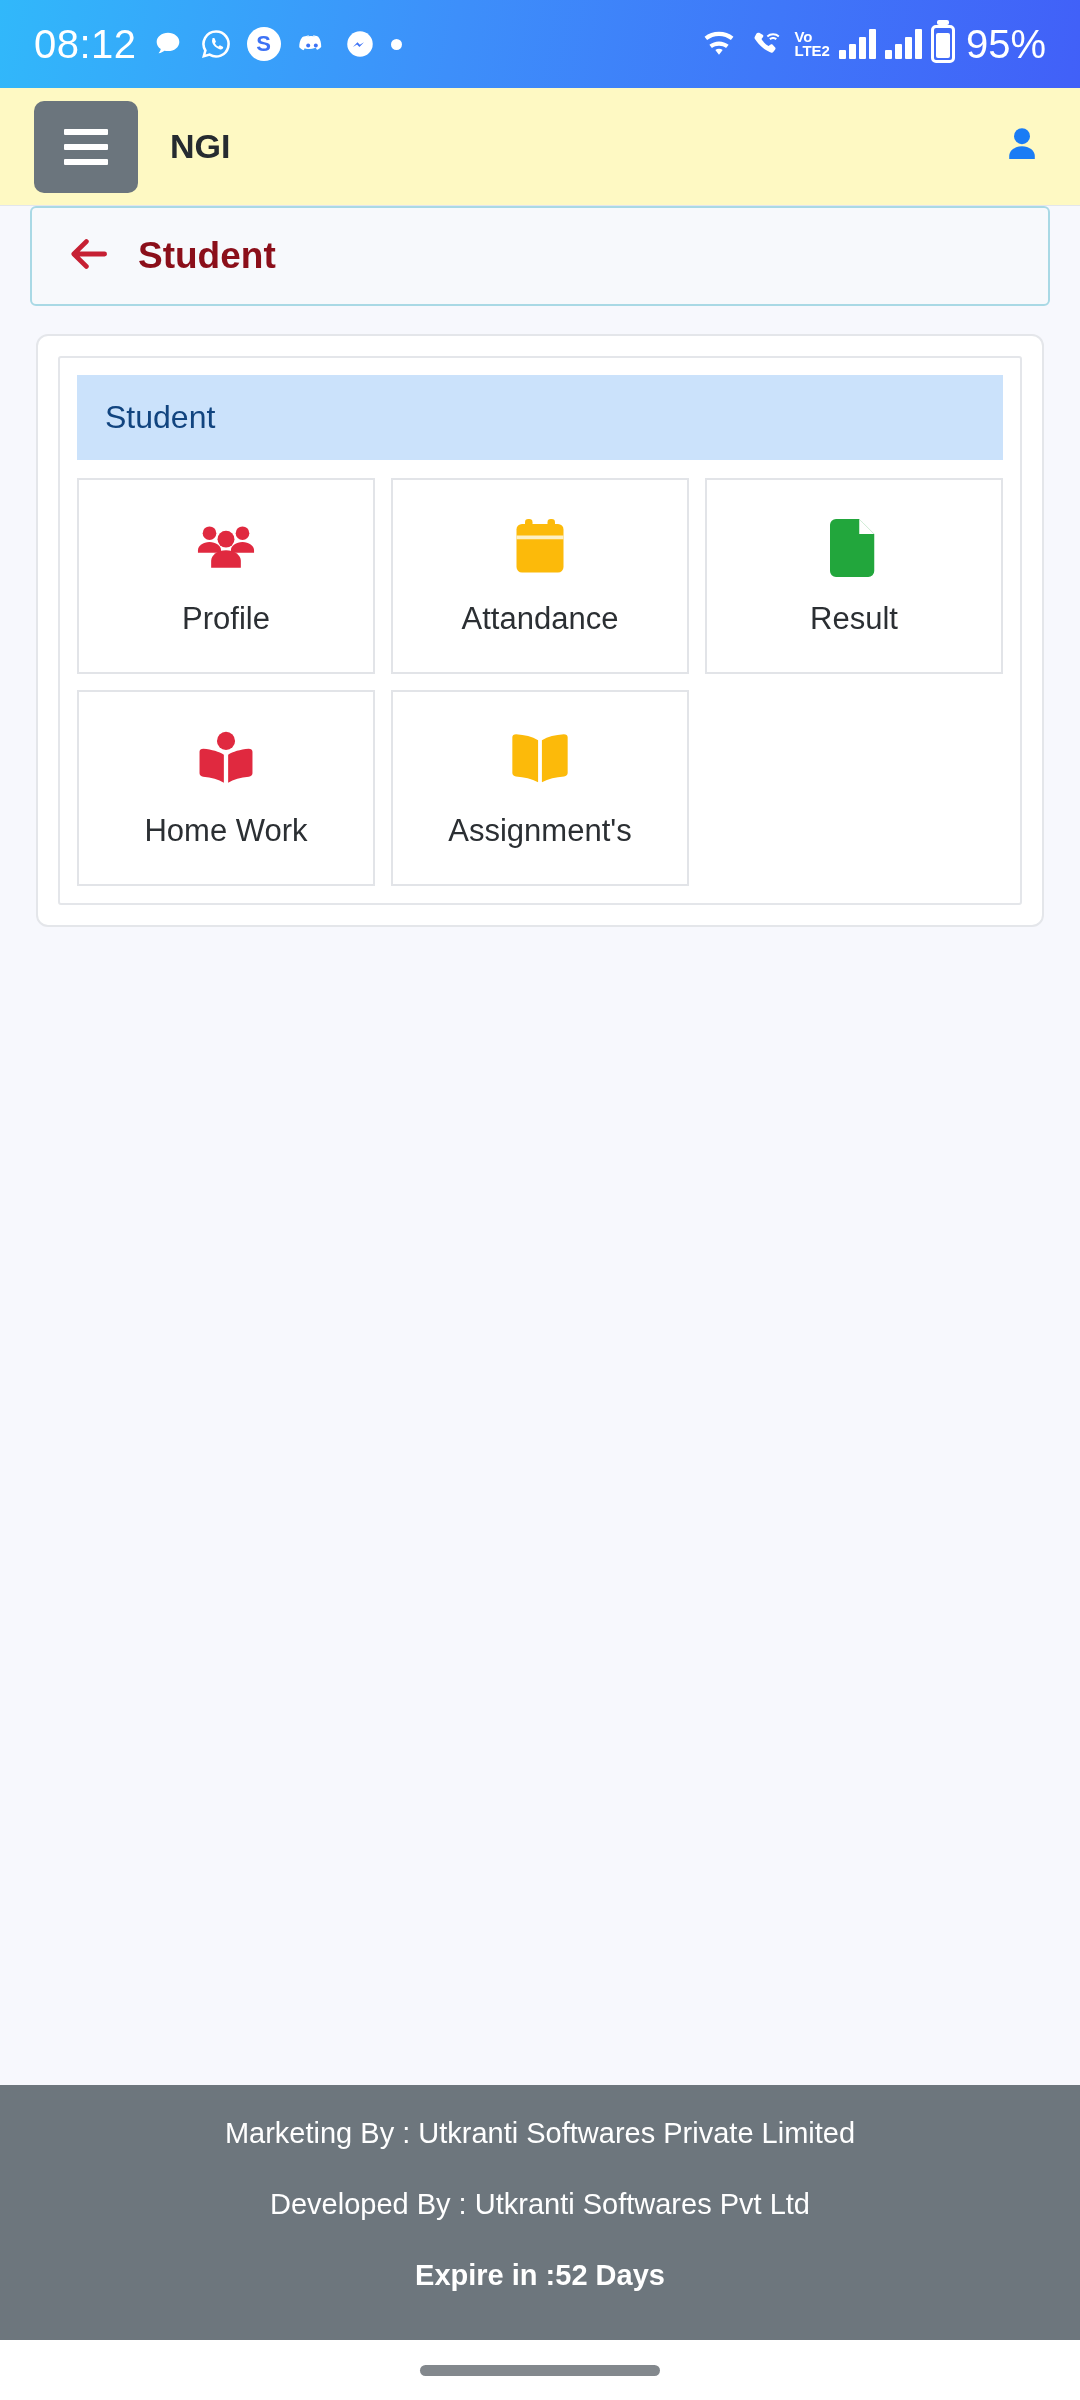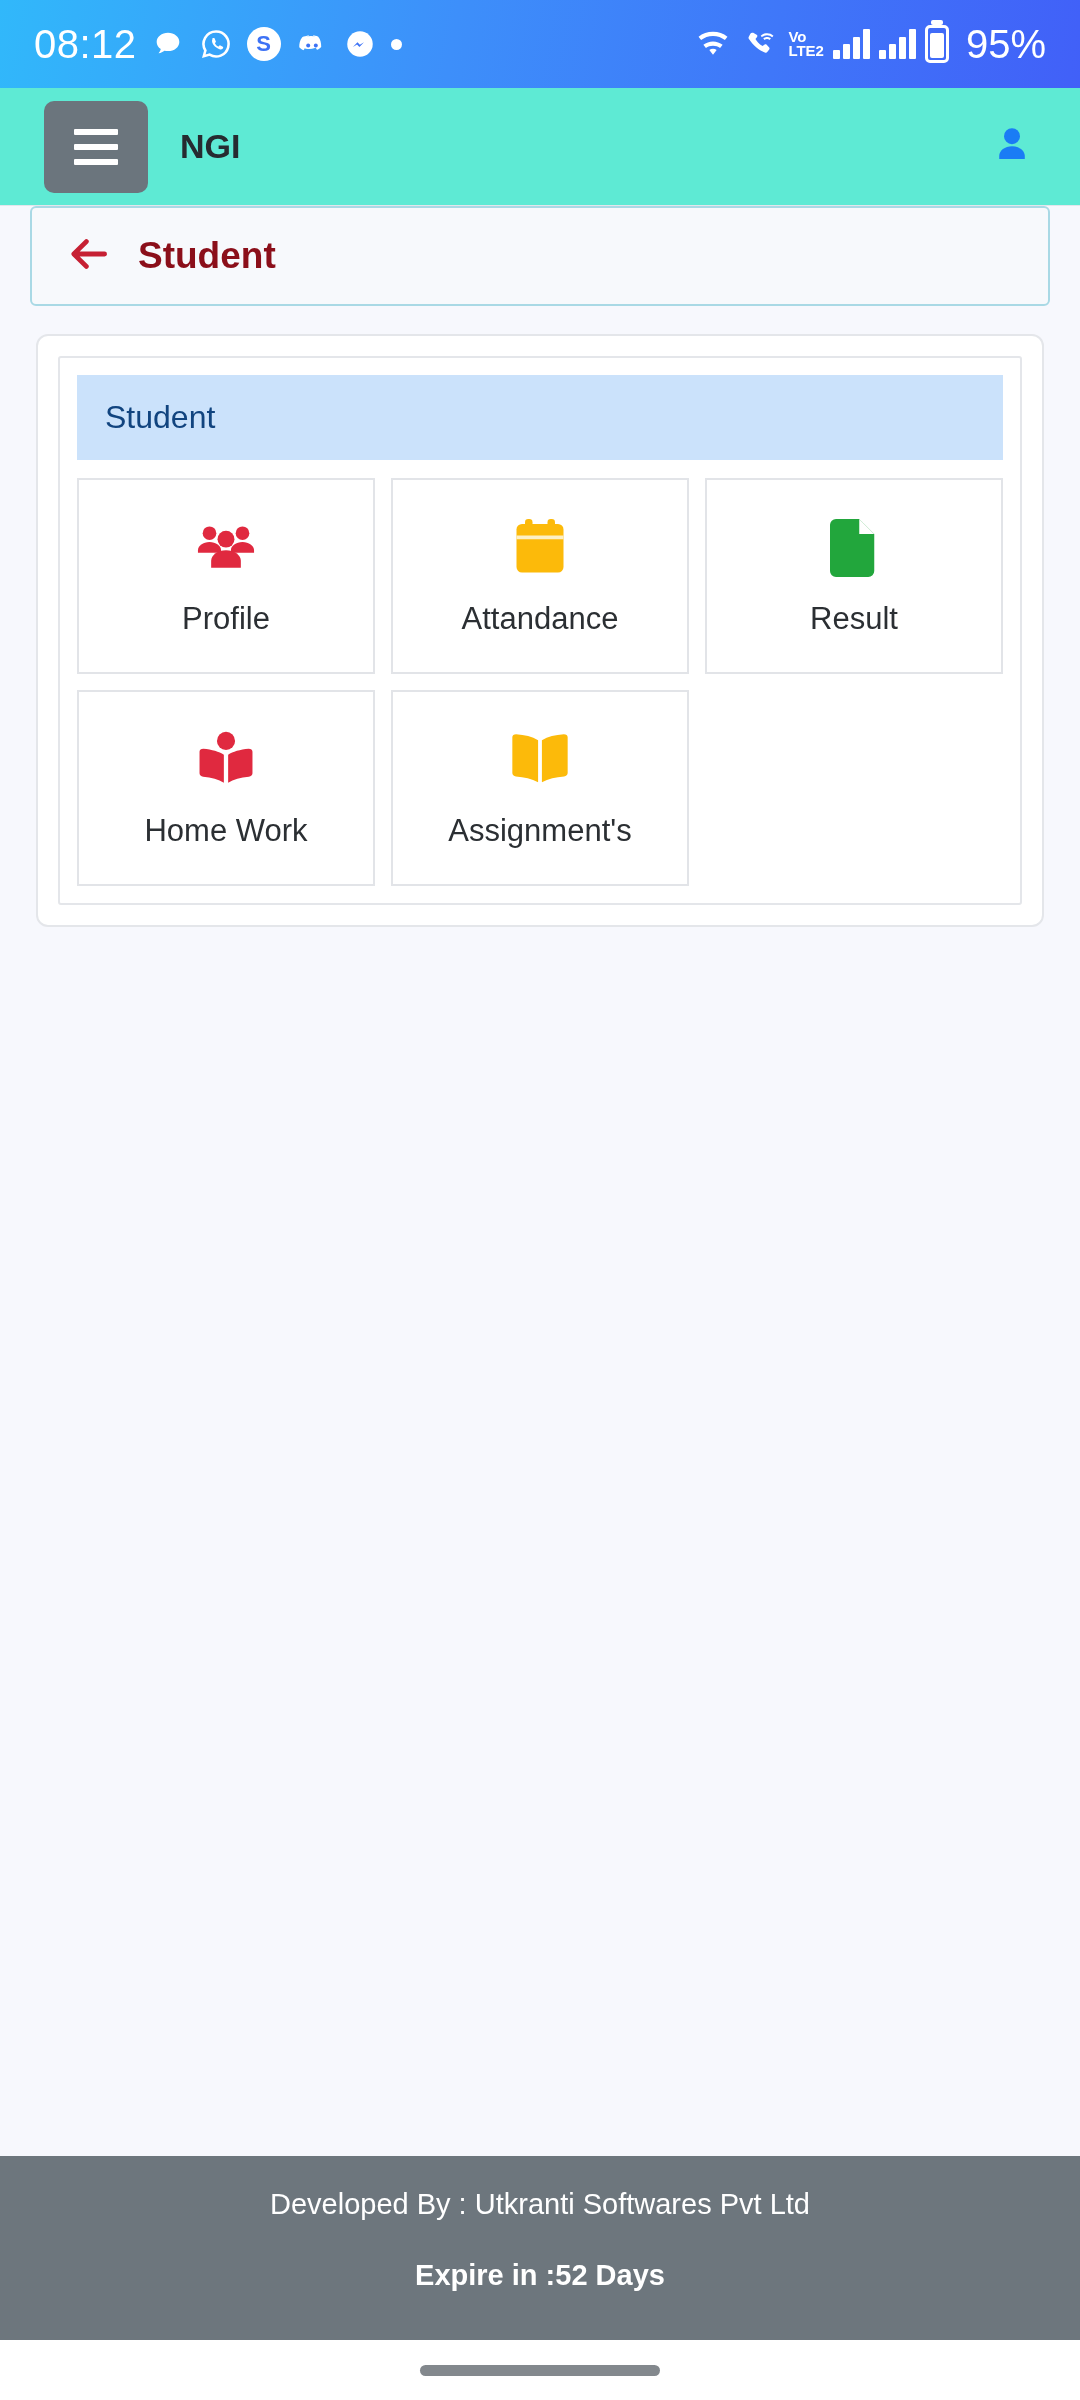--- a/index.html
+++ b/index.html
@@ -48,26 +48,26 @@
   .battery {
     width: 24px; height: 38px; border: 3px solid #fff; border-radius: 5px;
     position: relative; display: flex; align-items: flex-end; padding: 2px;
   }
   .battery::before {
     content: ""; position: absolute; top: -8px; left: 50%;
     transform: translateX(-50%); width: 12px; height: 5px;
     background: #fff; border-radius: 2px;
   }
   .battery span { display: block; width: 100%; background: #fff; border-radius: 2px; }
-  .sb-pct { font-size: 40px; font-weight: 400; margin-left: 8px; }
+  .sb-pct { font-size: 40px; font-weight: 400; margin-left: 2px; }
 
   
   .appbar {
-    height: 118px; background: #5eead4;
-    display: flex; align-items: center; padding: 0 44px;
+    height: 118px; background: #fef9c3;
+    display: flex; align-items: center; padding: 0 34px;
     border-bottom: 1px solid #e3e6ec; flex: none;
   }
   .hamburger {
     width: 104px; height: 92px; border-radius: 10px; background: #6b757d;
     display: flex; flex-direction: column; align-items: center;
     justify-content: center; gap: 9px; flex: none;
   }
   .hamburger i { display: block; width: 44px; height: 6px; background: #fff; border-radius: 1px; }
   .app-title { font-size: 34px; font-weight: bold; color: #262b30; margin-left: 32px; }
   .avatar-ic { margin-left: auto; }
@@ -278,20 +278,21 @@
           <span class="tile-label">Assignment's</span>
         </div>
 
       </div>
     </div>
   </div>
 
   <div class="spacer"></div>
 
   <div class="footer">
+    <p>Marketing By : Utkranti Softwares Private Limited</p>
     <p>Developed By : Utkranti Softwares Pvt Ltd</p>
     <p>Expire in :52 Days</p>
   </div>
 
   <div class="gesturebar">
     <div class="gesture-pill"></div>
   </div>
 
 </div>
 

